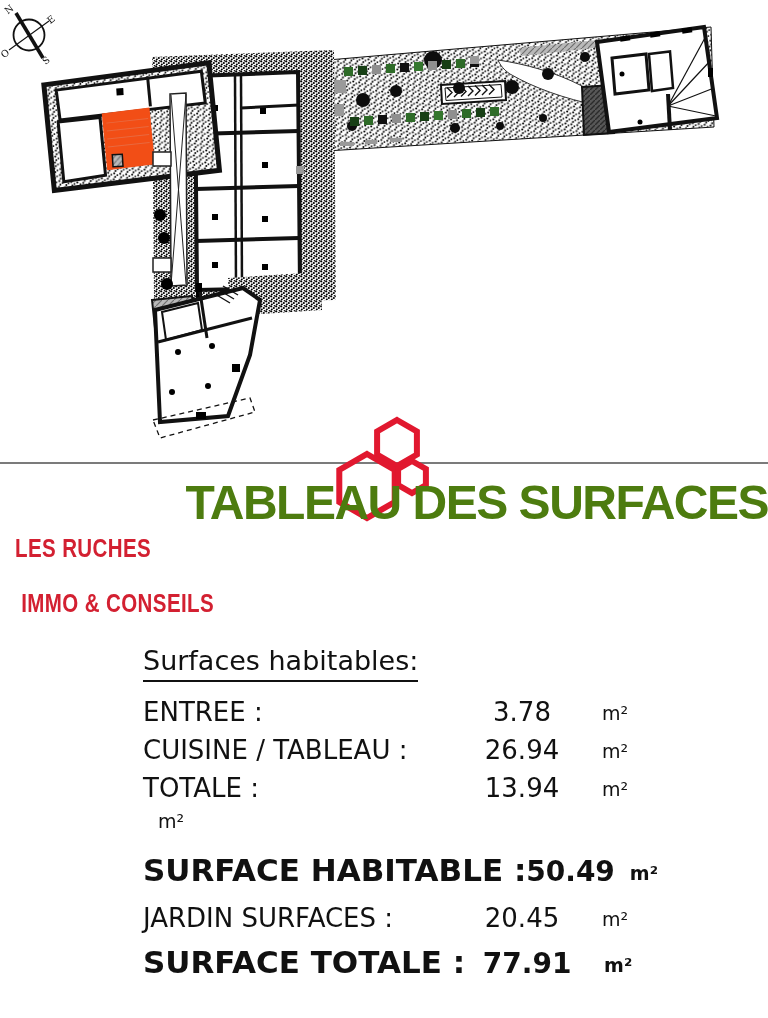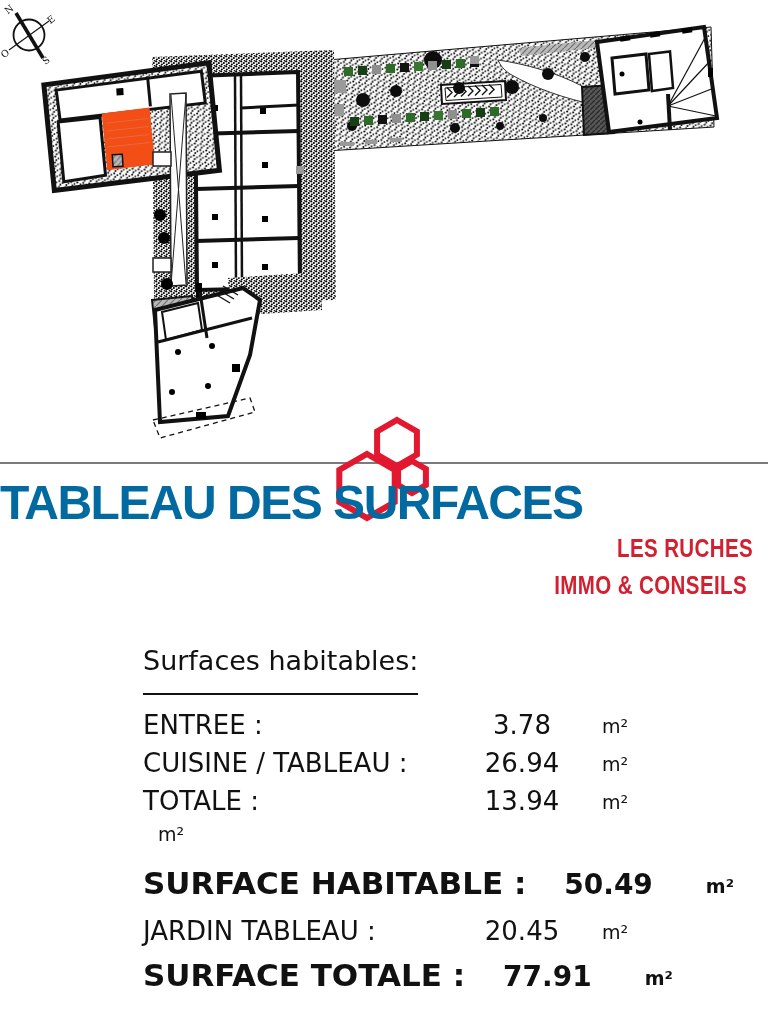--- a/index.html
+++ b/index.html
@@ -4,43 +4,43 @@
 <style>
   html,body{margin:0;padding:0;}
   body{
     width:768px;height:1018px;background:#ffffff;position:relative;overflow:hidden;
     font-family:"DejaVu Sans",sans-serif;color:#111;
   }
   .plan-svg{position:absolute;left:0;top:0;}
   .divider{position:absolute;left:0;top:462px;width:768px;height:2px;background:#7b7b7b;}
   .logo-svg{position:absolute;left:323px;top:404px;}
   .page-title{
-    position:absolute;top:479px;left:0;width:768px;text-align:left;
+    position:absolute;top:479px;left:0;width:768px;text-align:right;
     font-family:"Liberation Sans",sans-serif;font-weight:bold;font-size:48px;
-    letter-spacing:-1.5px;line-height:1;color:#0369a1;white-space:nowrap;
+    letter-spacing:-1.5px;line-height:1;color:#4d7c0f;white-space:nowrap;
   }
   .brand{
-    position:absolute;left:0;width:768px;text-align:right;
+    position:absolute;left:0;width:768px;text-align:left;
     font-family:"Liberation Sans",sans-serif;font-weight:bold;font-size:25px;line-height:1;
     color:#D32031;
   }
   .brand-1{top:536px}
-  .brand-2{top:573px}
+  .brand-2{top:591px}
   .brand .squeeze{display:inline-block;transform:scaleX(0.82);letter-spacing:0.5px;}
   .surfaces{position:absolute;left:143px;top:645px;width:505px;}
   .section-title{
     font-size:27px;display:inline-block;border-bottom:2px solid #111;
-    padding-bottom:17px;margin-bottom:15px;
+    padding-bottom:4px;margin-bottom:15px;
   }
   .rows{display:block;}
   .row{display:flex;align-items:baseline;min-height:38px;font-size:26px;}
   .row .label{flex:1;white-space:nowrap;}
   .row .value{width:130px;text-align:center;white-space:nowrap;}
   .row .unit{width:46px;padding-left:15px;font-size:19px;position:relative;top:-1px;}
-  .row.emphasis{font-weight:bold;font-size:31px;min-height:48px;margin:3px 0;gap:38px;}
+  .row.emphasis{font-weight:bold;font-size:31px;min-height:48px;margin:3px 0;}
   .row.emphasis .value{font-size:28px;}
 </style>
 </head>
 <body>
 
 <svg class="plan-svg" width="768" height="462" viewBox="0 0 768 462">
   <defs>
     <pattern id="stip" width="6" height="6" patternUnits="userSpaceOnUse" patternTransform="rotate(8)">
       <rect width="6" height="6" fill="#fff"></rect>
       <circle cx="1.2" cy="1.5" r="1.05" fill="#000"></circle>
@@ -276,21 +276,21 @@
         <span class="unit">m²</span>
       </div>
 
       <div class="row emphasis">
         <span class="label">SURFACE HABITABLE :</span>
         <span class="value">50.49</span>
         <span class="unit">m²</span>
       </div>
 
       <div class="row">
-        <span class="label">JARDIN TABLEAU :</span>
+        <span class="label">JARDIN SURFACES :</span>
         <span class="value">20.45</span>
         <span class="unit">m²</span>
       </div>
 
       <div class="row emphasis">
         <span class="label">SURFACE TOTALE :</span>
         <span class="value">77.91</span>
         <span class="unit">m²</span>
       </div>
     </div>

